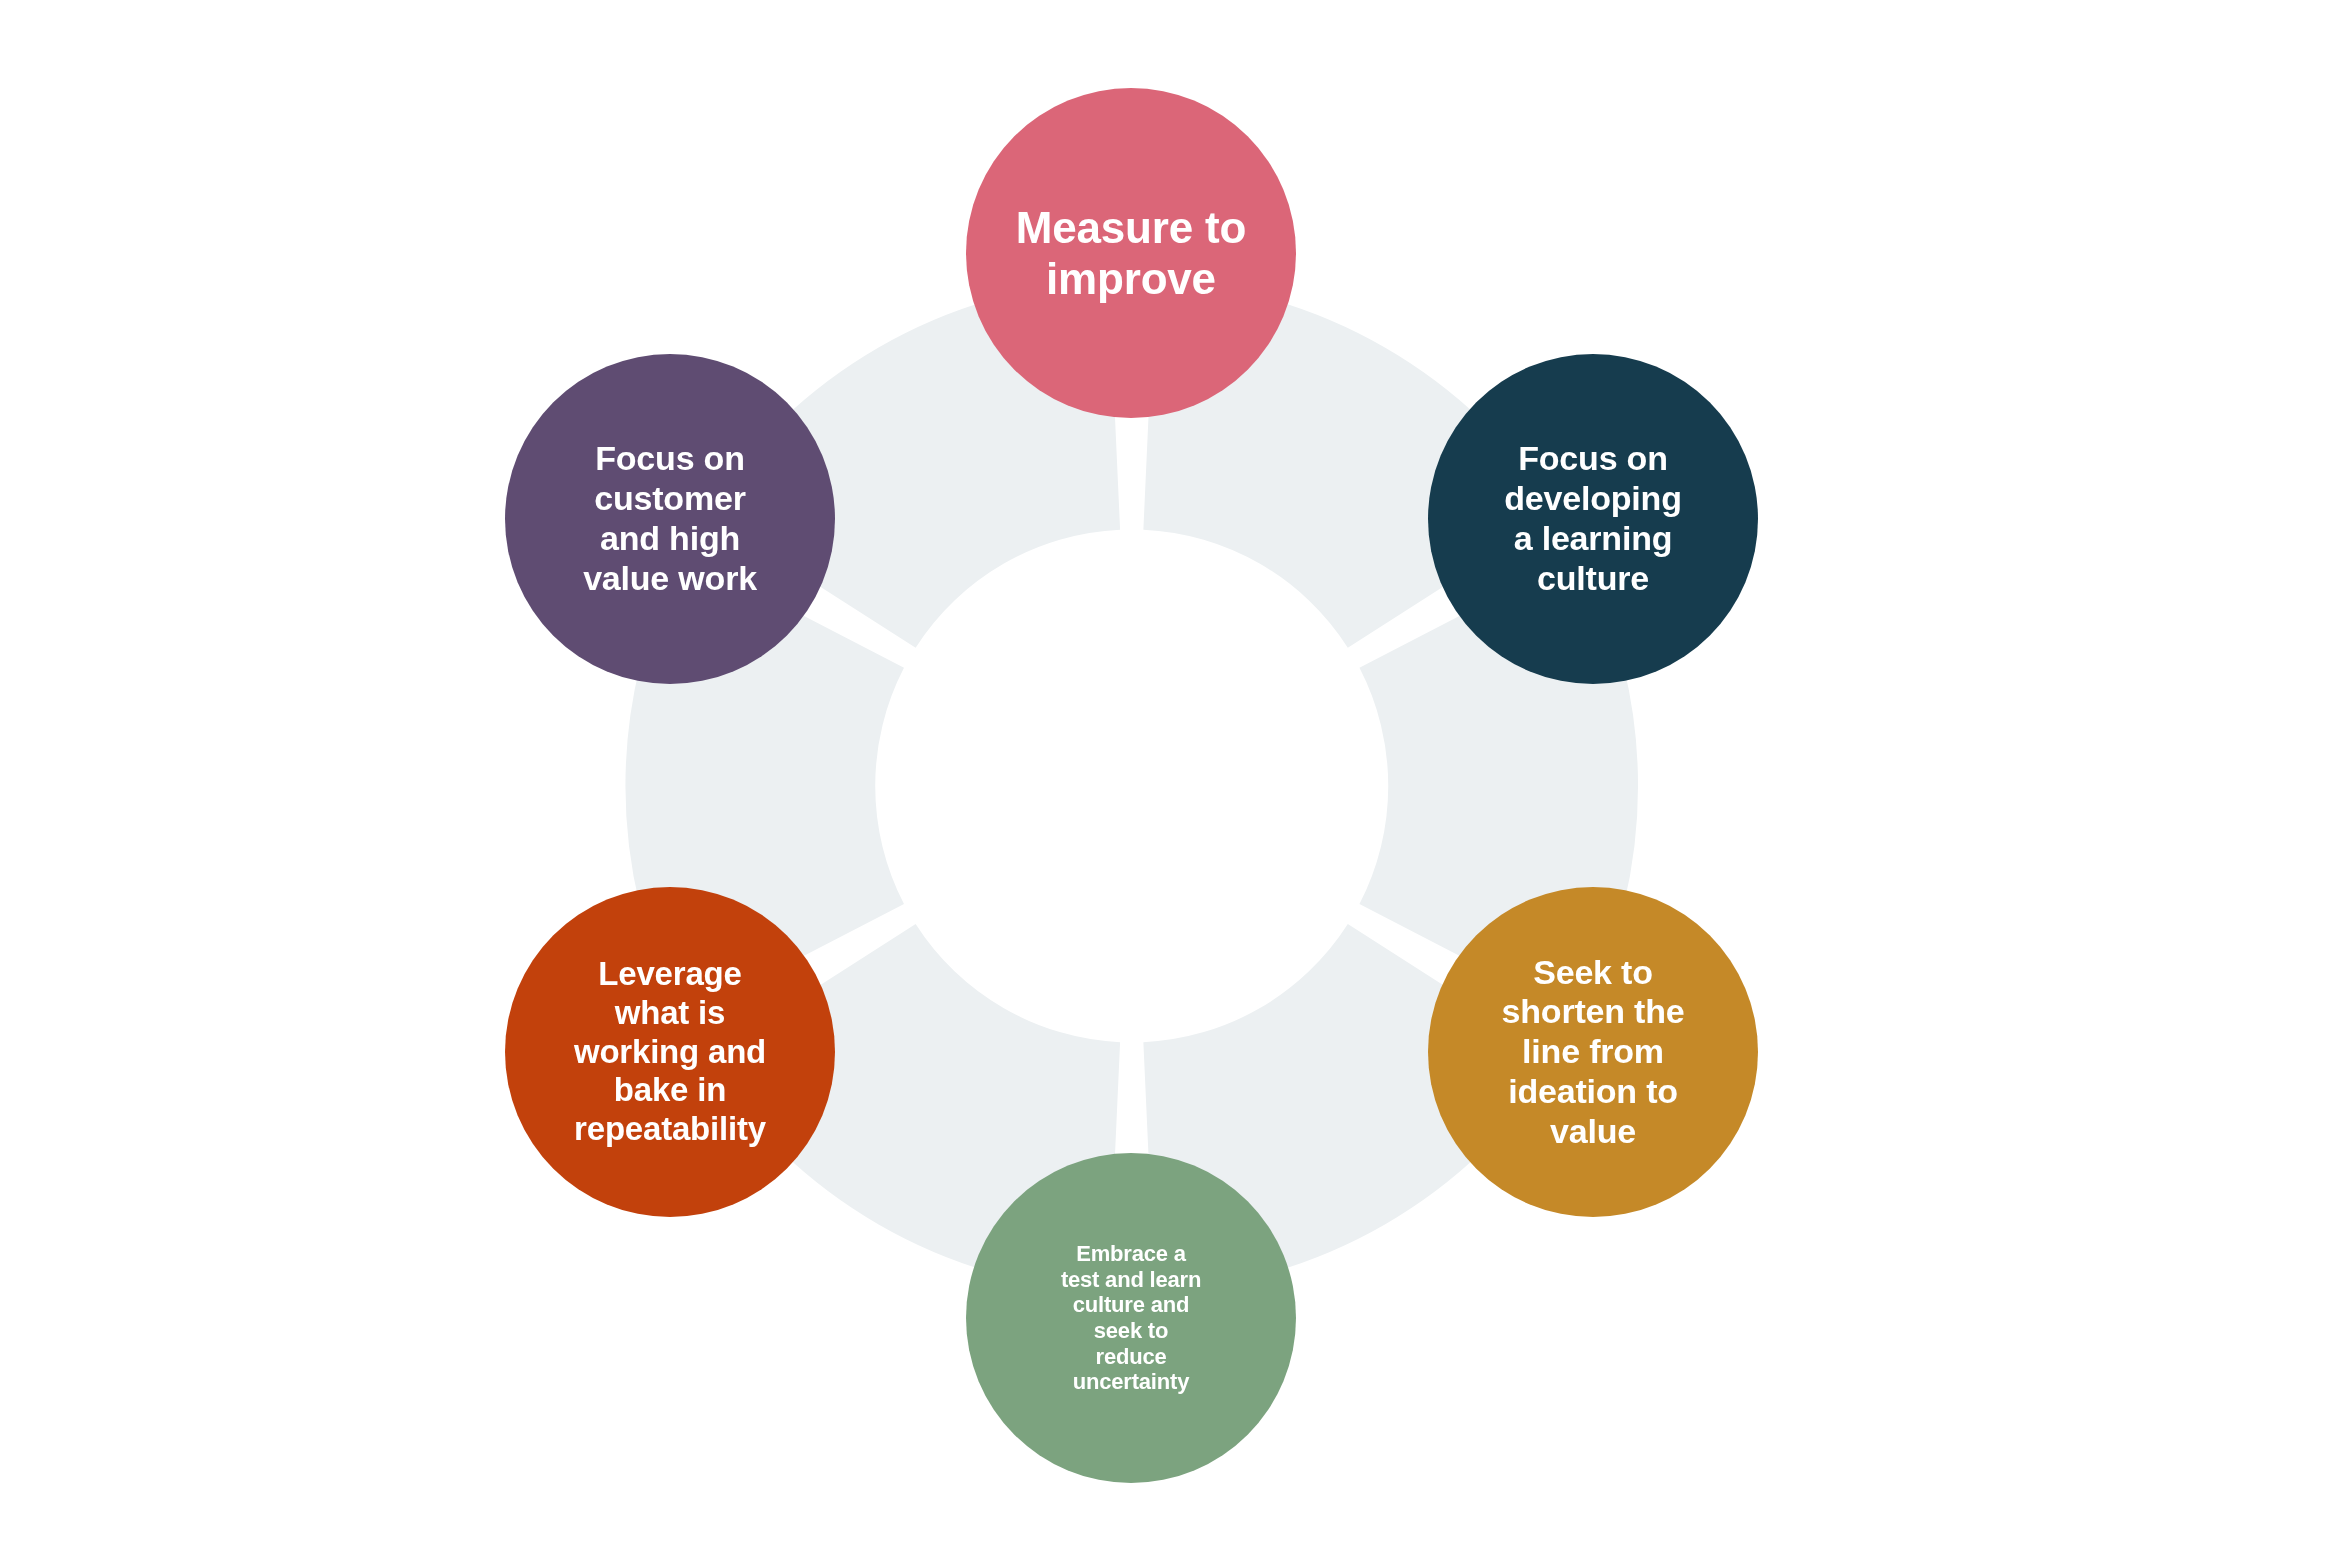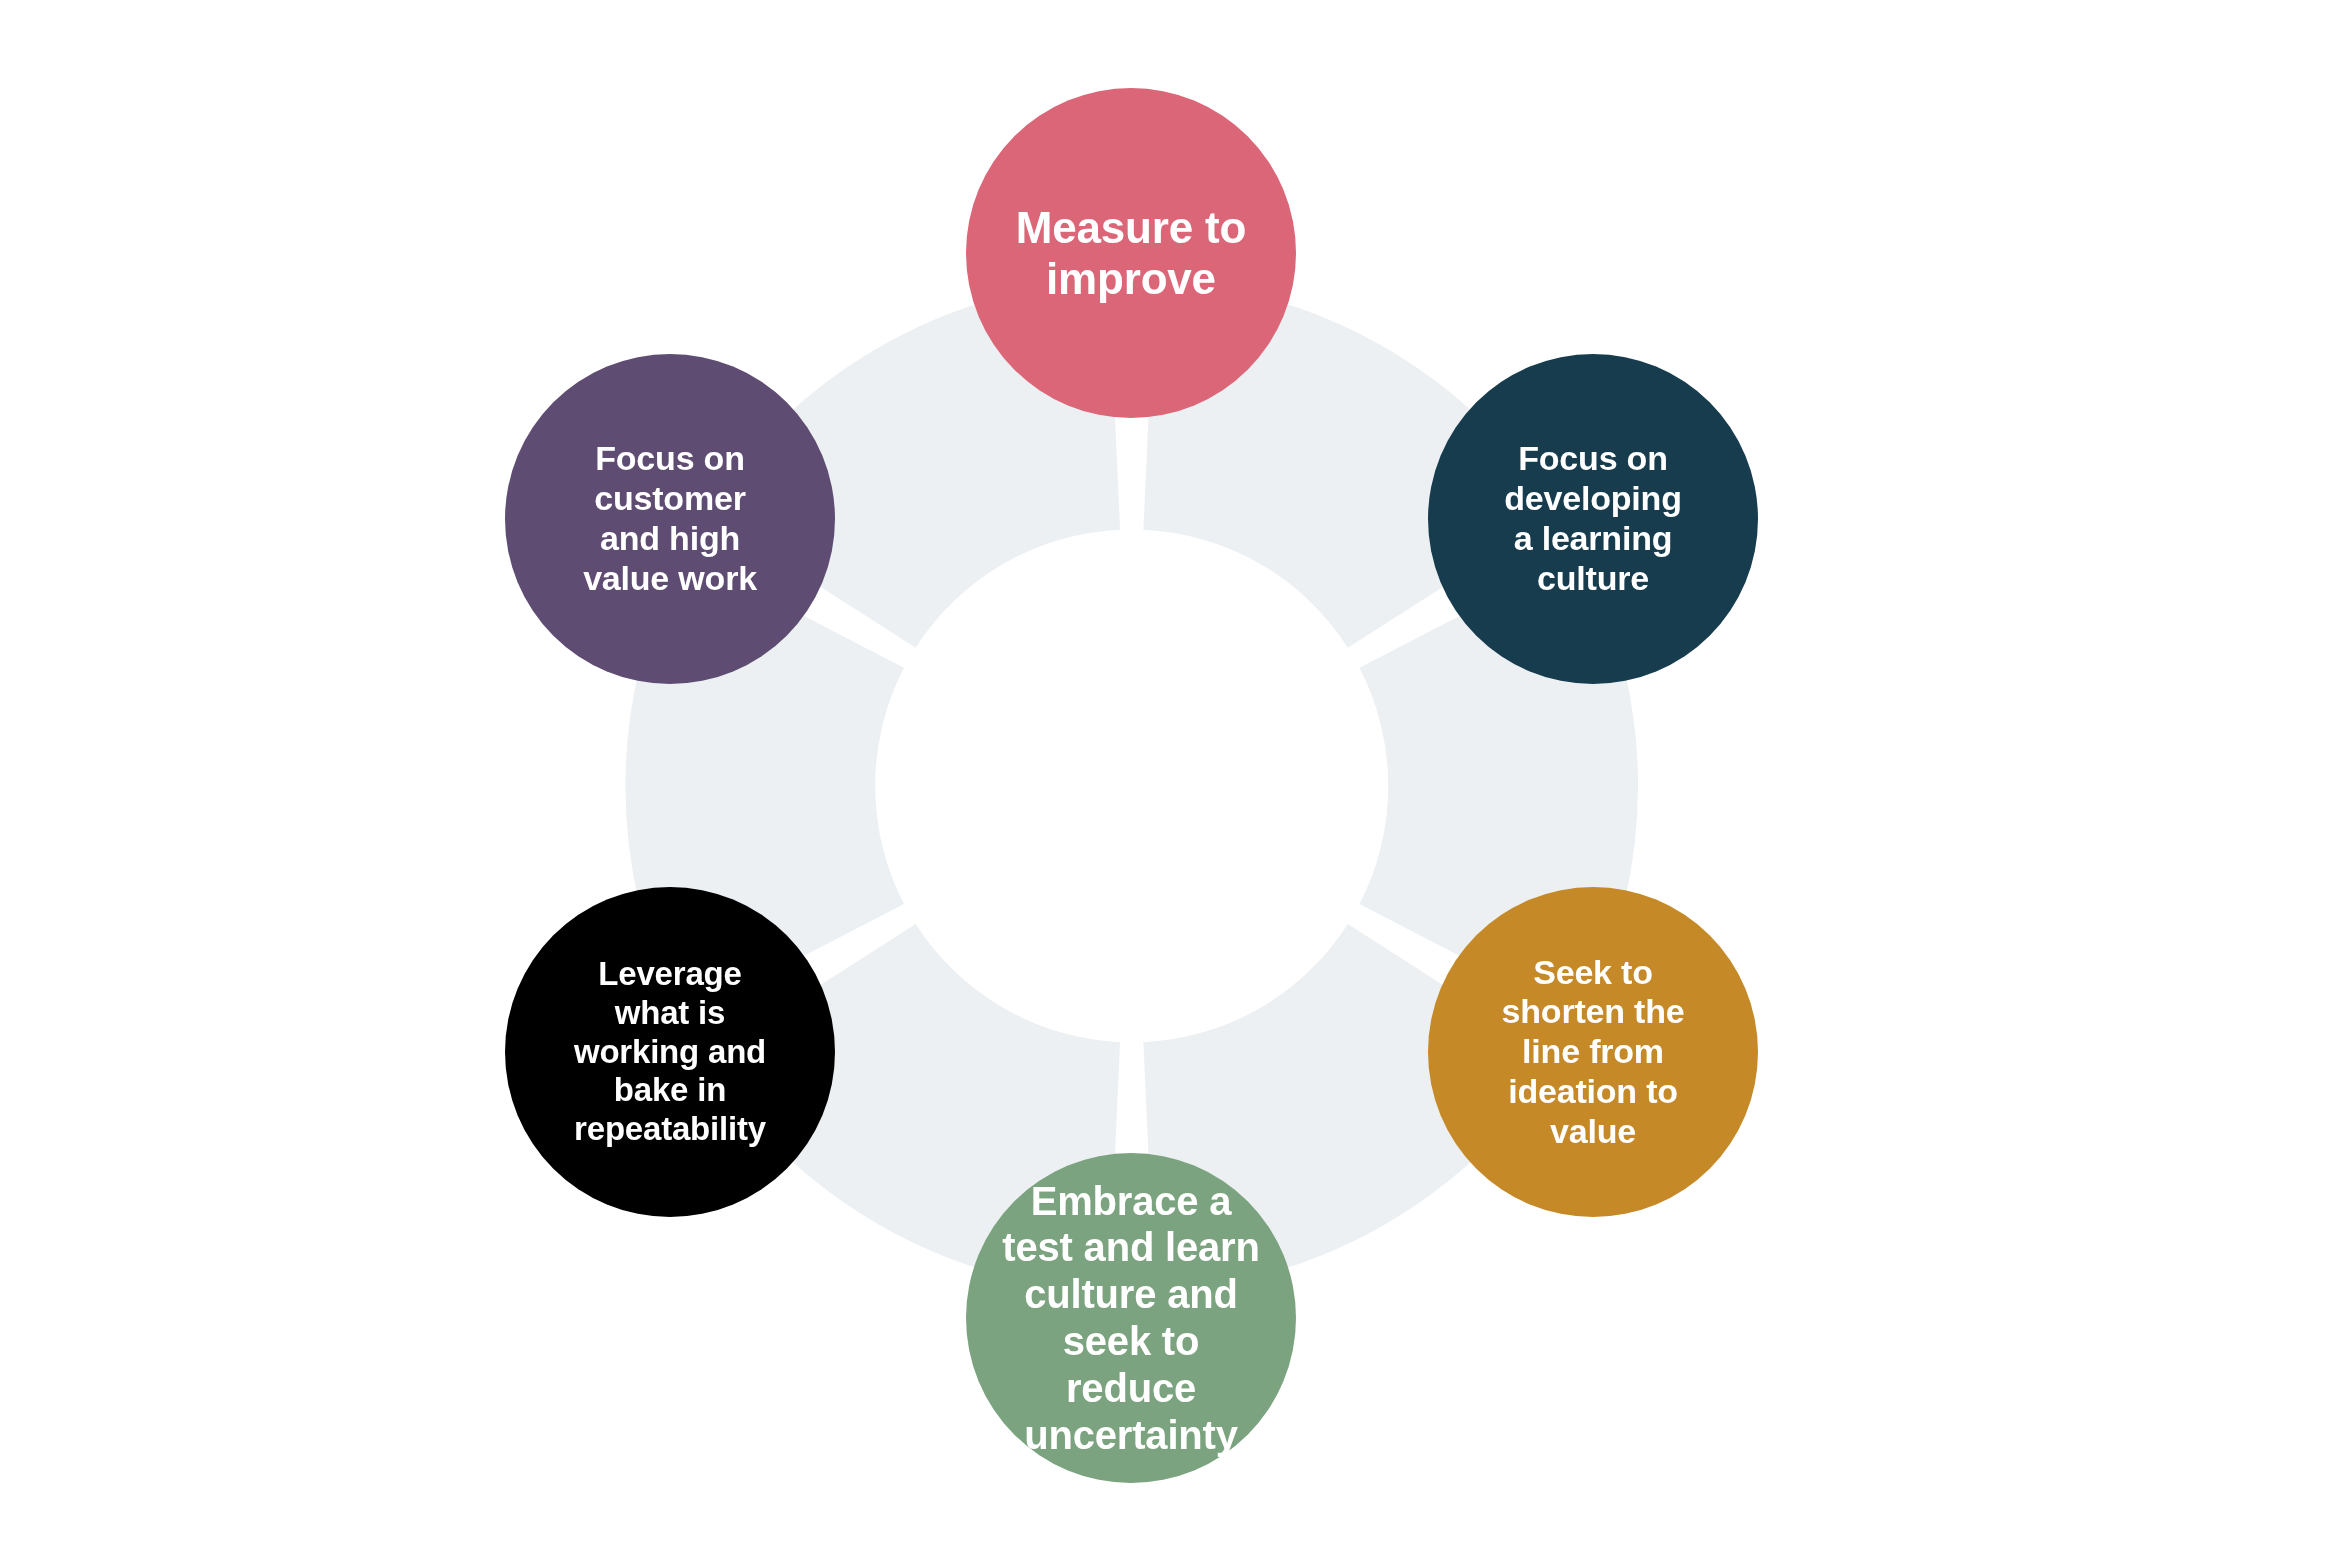--- a/index.html
+++ b/index.html
@@ -75,29 +75,29 @@
 
   <div class="node-circle" style="width: 330px; height: 330px; left: 1428px; top: 887px; background: rgb(197, 137, 40);">
     <span class="node-label" style="font-size: 34px;">Seek to
 shorten the
 line from
 ideation to
 value</span>
   </div>
 
   <div class="node-circle" style="width: 330px; height: 330px; left: 966px; top: 1153px; background: rgb(124, 163, 127);">
-    <span class="node-label" style="font-size: 40px;">Embrace a
+    <span class="node-label" style="font-size: 22px;">Embrace a
 test and learn
 culture and
 seek to
 reduce
 uncertainty</span>
   </div>
 
-  <div class="node-circle" style="width: 330px; height: 330px; left: 505px; top: 887px; background: #000000;">
+  <div class="node-circle" style="width: 330px; height: 330px; left: 505px; top: 887px; background: #c2410c;">
     <span class="node-label" style="font-size: 33px;">Leverage
 what is
 working and
 bake in
 repeatability</span>
   </div>
 
   <div class="node-circle" style="width: 330px; height: 330px; left: 505px; top: 354px; background: rgb(95, 76, 114);">
     <span class="node-label" style="font-size: 34px;">Focus on
 customer

